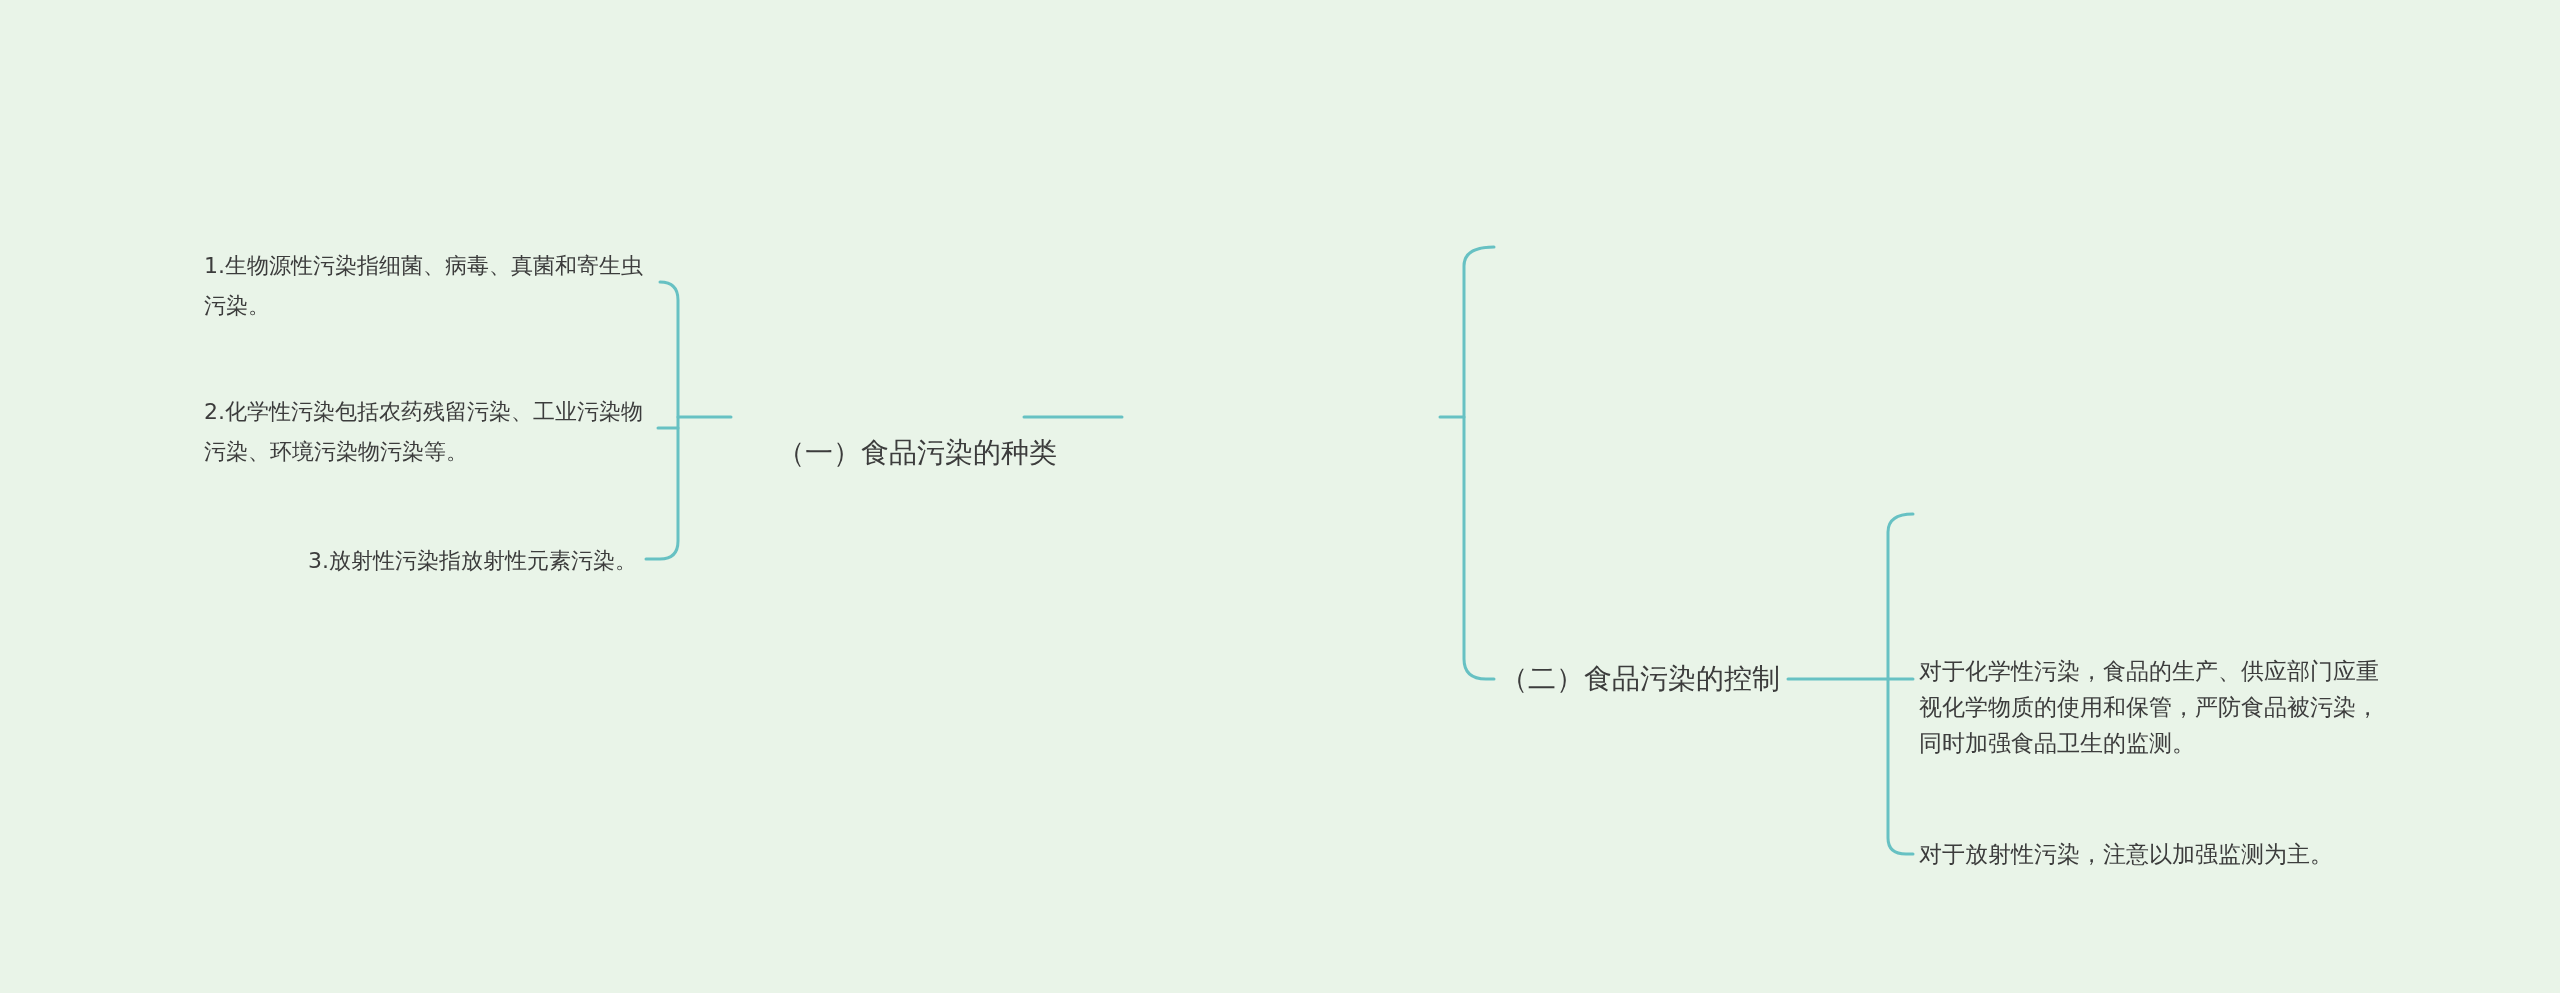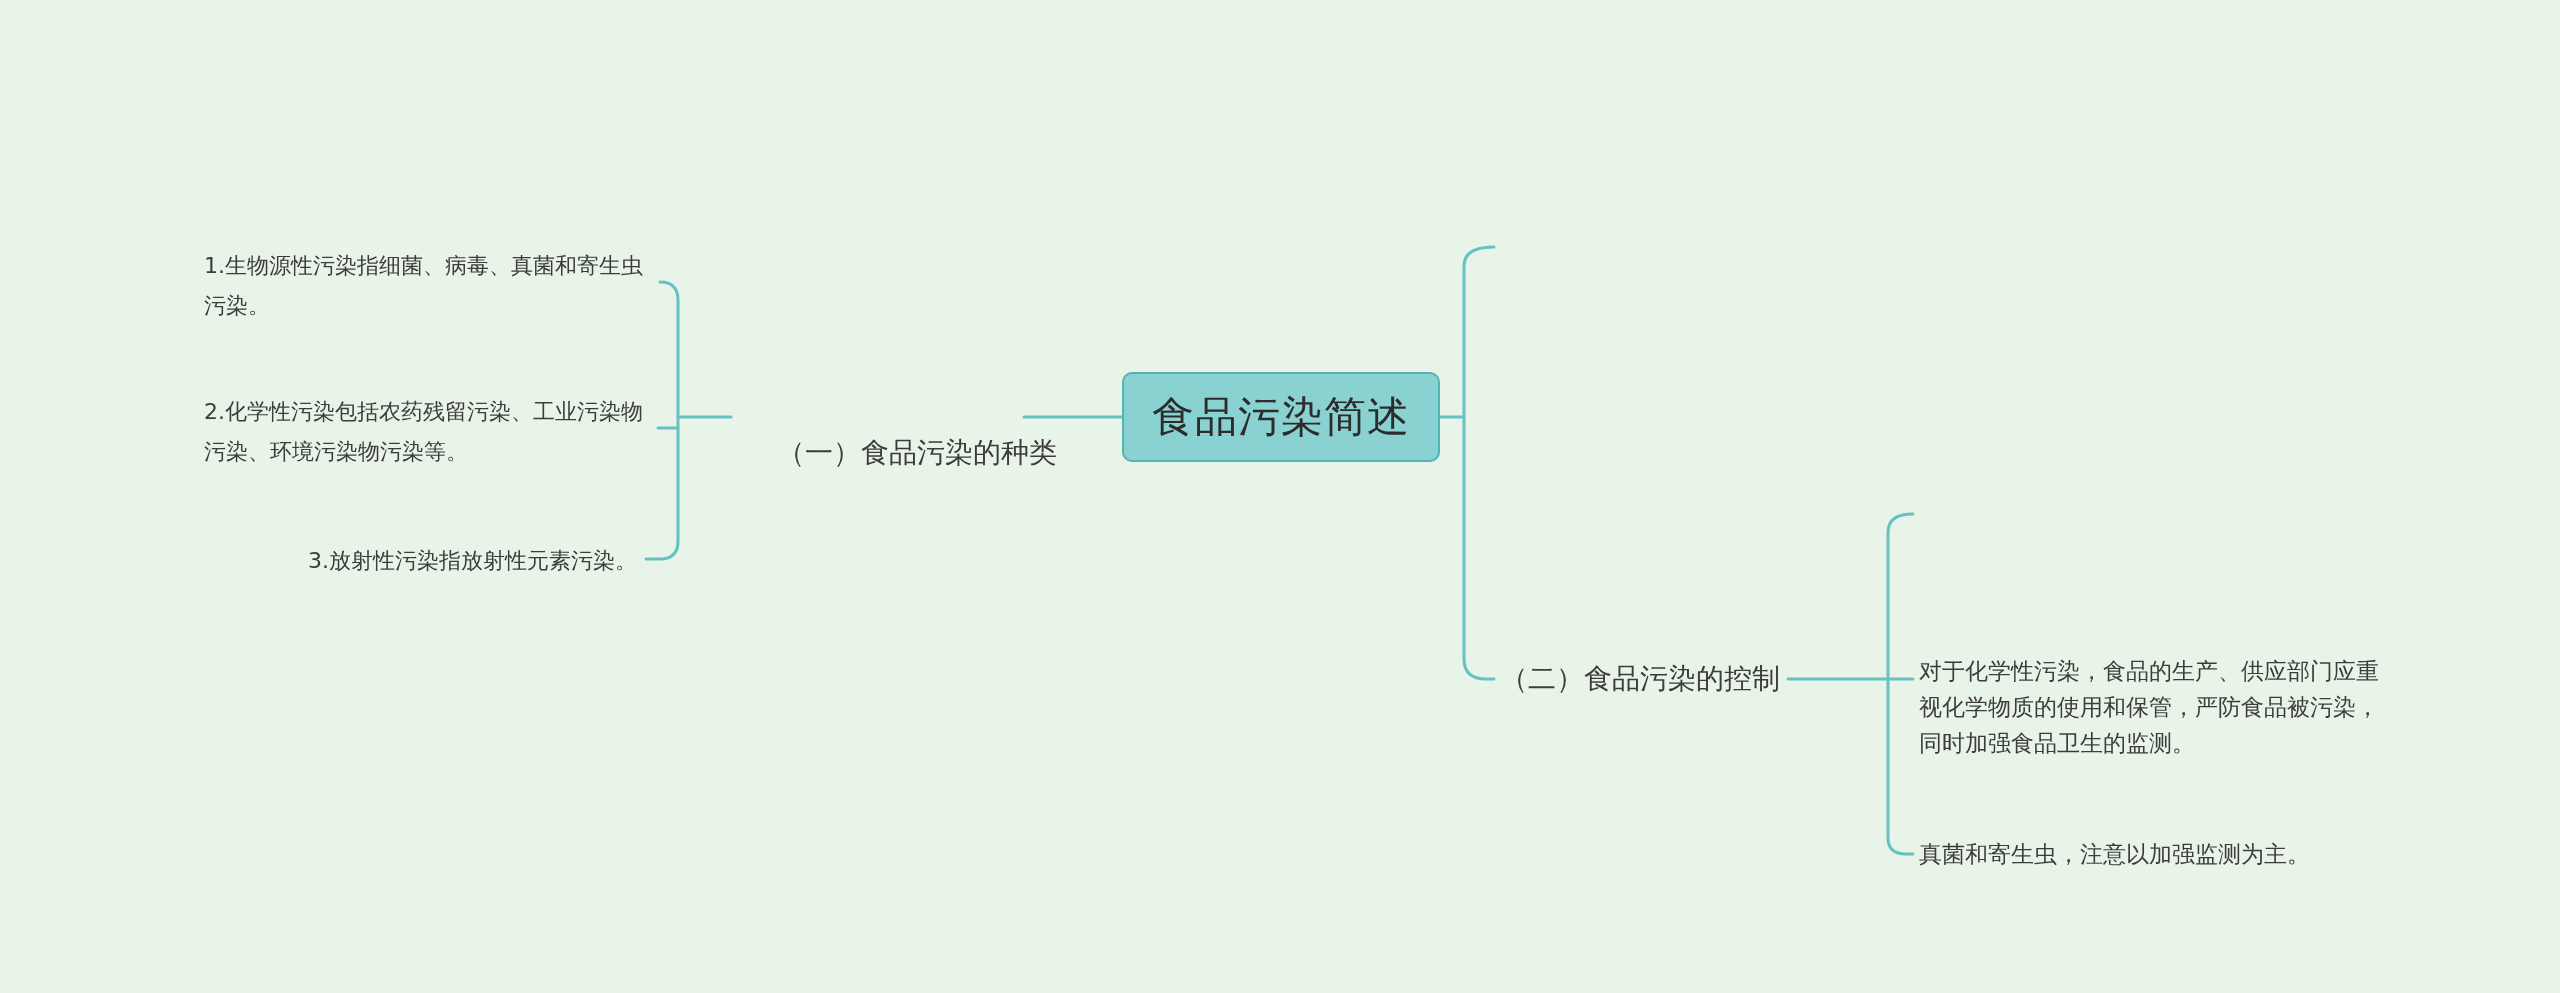--- a/index.html
+++ b/index.html
@@ -61,31 +61,30 @@
     <path d="M 660 282 Q 678 282 678 300 L 678 541 Q 678 559 660 559 L 646 559"></path>
     <path d="M 658 428 L 678 428"></path>
     <path d="M 678 417 L 731 417"></path>
     <path d="M 1024 417 L 1122 417"></path>
     <path d="M 1440 417 L 1464 417"></path>
     <path d="M 1494 247 Q 1464 247 1464 266 L 1464 659 Q 1464 679 1486 679 L 1494 679"></path>
     <path d="M 1788 679 L 1913 679"></path>
     <path d="M 1913 514 Q 1888 514 1888 532 L 1888 838 Q 1888 854 1906 854 L 1913 854"></path>
   </svg>
 
-  <div class="node topic">食品污染简述</div>
 
   <div class="node branch-label label-1">（一）食品污染的种类</div>
 
   <div class="node leaf leaf-l1">1.生物源性污染指细菌、病毒、真菌和寄生虫
 污染。</div>
   <div class="node leaf leaf-l2">2.化学性污染包括农药残留污染、工业污染物
 污染、环境污染物污染等。</div>
   <div class="node leaf leaf-l3">3.放射性污染指放射性元素污染。</div>
 
 
   <div class="node branch-label label-2">（二）食品污染的控制</div>
 
   <div class="node leaf leaf-r leaf-r2">对于化学性污染，食品的生产、供应部门应重
 视化学物质的使用和保管，严防食品被污染，
 同时加强食品卫生的监测。</div>
-  <div class="node leaf leaf-r leaf-r3">真菌和寄生虫，注意以加强监测为主。</div>
+  <div class="node leaf leaf-r leaf-r3">对于放射性污染，注意以加强监测为主。</div>
 
 </div>
 
 </body></html>

